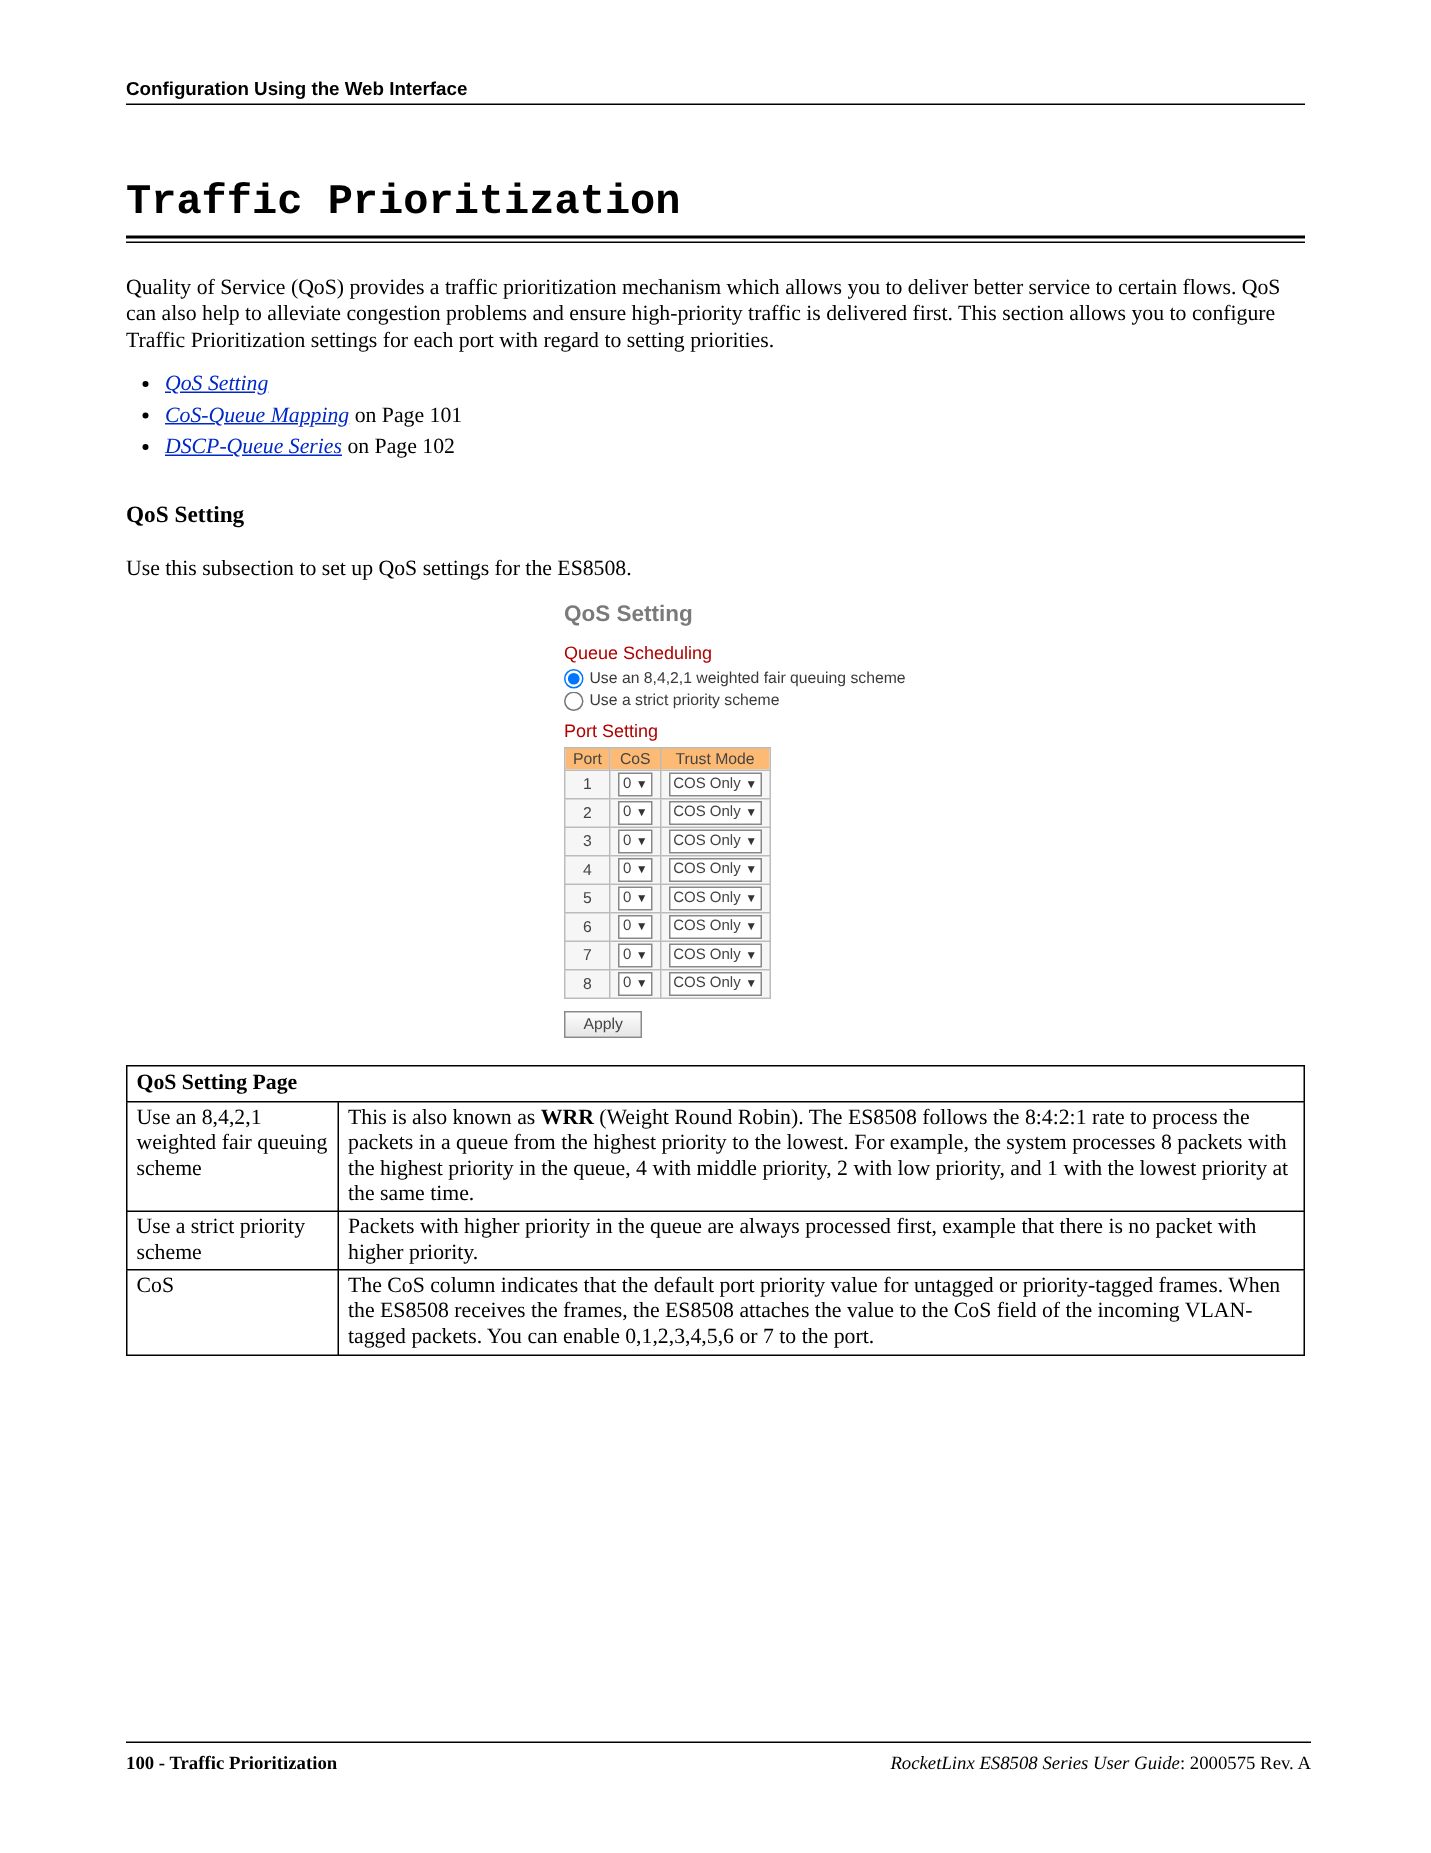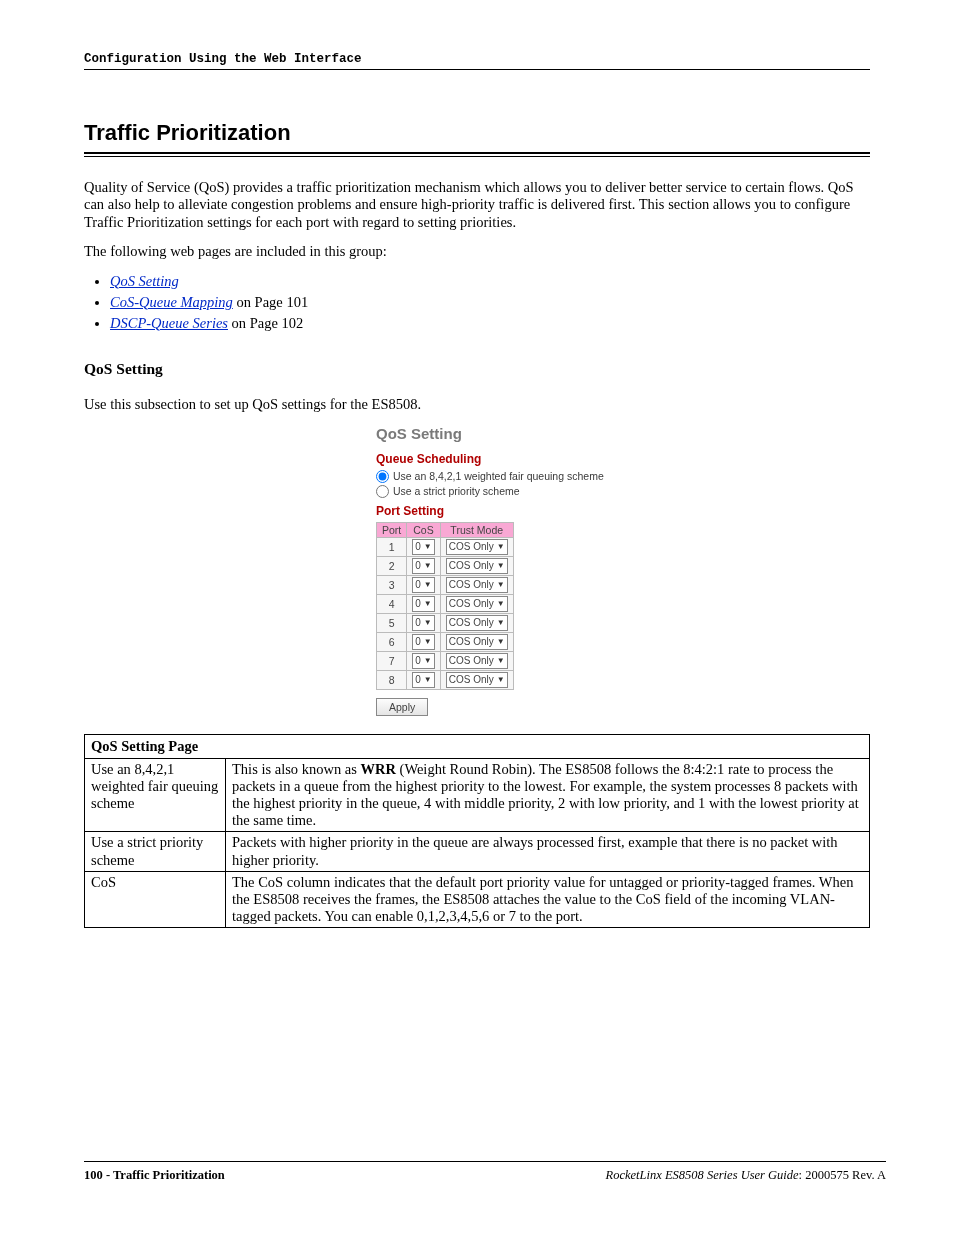--- a/index.html
+++ b/index.html
@@ -9,31 +9,31 @@
     color: #000;
   }
   .page {
     width: 954px;
     height: 1235px;
     padding: 52px 84px 40px 84px;
     box-sizing: border-box;
     position: relative;
   }
   .header-line {
-    font-family: Liberation Mono, monospace;
+    font-family: Liberation Sans, sans-serif;
     font-weight: bold;
     font-size: 12.5px;
     padding-bottom: 3px;
     border-bottom: 1px solid #000;
     margin-bottom: 50px;
   }
   h1 {
-    font-family: Liberation Sans, sans-serif;
-    font-weight: bold;
-    font-size: 22px;
+    font-family: Liberation Mono, monospace;
+    font-weight: bold;
+    font-size: 28px;
     margin: 16px 0 6px 0;
   }
   .h1-rule {
     border-top: 2.5px solid #000;
     border-bottom: 0.5px solid #000;
     height: 2px;
     margin-bottom: 22px;
   }
   p.body {
     font-size: 14.5px;
@@ -68,21 +68,21 @@
     color: #3a3a3a;
   }
   .shot .panel-title {
     color: #7a7a7a;
     font-size: 15px;
     font-weight: bold;
     margin-bottom: 10px;
   }
   .shot .red {
     color: #b00000;
-    font-weight: bold;
+    font-weight: normal;
     font-size: 12px;
     margin: 6px 0 4px 0;
   }
   .shot .radio-row {
     display: flex;
     align-items: center;
     gap: 4px;
     margin: 2px 0;
     font-size: 10.5px;
   }
@@ -94,21 +94,21 @@
     color: #444;
   }
   table.porttable th, table.porttable td {
     border: 1px solid #bbb;
     padding: 1px 5px;
     text-align: center;
     background: #f6f6f6;
   }
   table.porttable th {
     font-weight: normal;
-    background: #f9a8d4;
+    background: #fdba74;
   }
   .sel {
     display: inline-flex;
     align-items: center;
     border: 1px solid #888;
     background: #fff;
     font-size: 10px;
     padding: 0 2px;
     height: 14px;
   }
@@ -147,41 +147,40 @@
     vertical-align: top;
     line-height: 1.18;
   }
   table.desc td.label {
     width: 128px;
   }
   .footer {
     position: absolute;
     bottom: 52px;
     left: 84px;
-    right: 68px;
+    right: 80px;
     border-top: 0.5px solid #000;
     padding-top: 6px;
     font-size: 12.5px;
     display: flex;
     justify-content: space-between;
   }
   .footer .left { font-weight: bold; }
   .footer .right { font-style: italic; }
 </style>
 </head>
 <body>
 
 <div class="page">
   <div class="header-line">Configuration Using the Web Interface</div>
 
   <h1>Traffic Prioritization</h1>
   <div class="h1-rule"></div>
 
   <p class="body">Quality of Service (QoS) provides a traffic prioritization mechanism which allows you to deliver better service to certain flows. QoS can also help to alleviate congestion problems and ensure high-priority traffic is delivered first. This section allows you to configure Traffic Prioritization settings for each port with regard to setting priorities.</p>
-  <p class="body">The following web pages are included in this group:</p>
 
   <ul class="links">
     <li>
       <a class="doclink">QoS Setting</a>
     </li>
     <li>
       <a class="doclink">CoS-Queue Mapping</a><span> on Page 101</span>
     </li>
     <li>
       <a class="doclink">DSCP-Queue Series</a><span> on Page 102</span>

